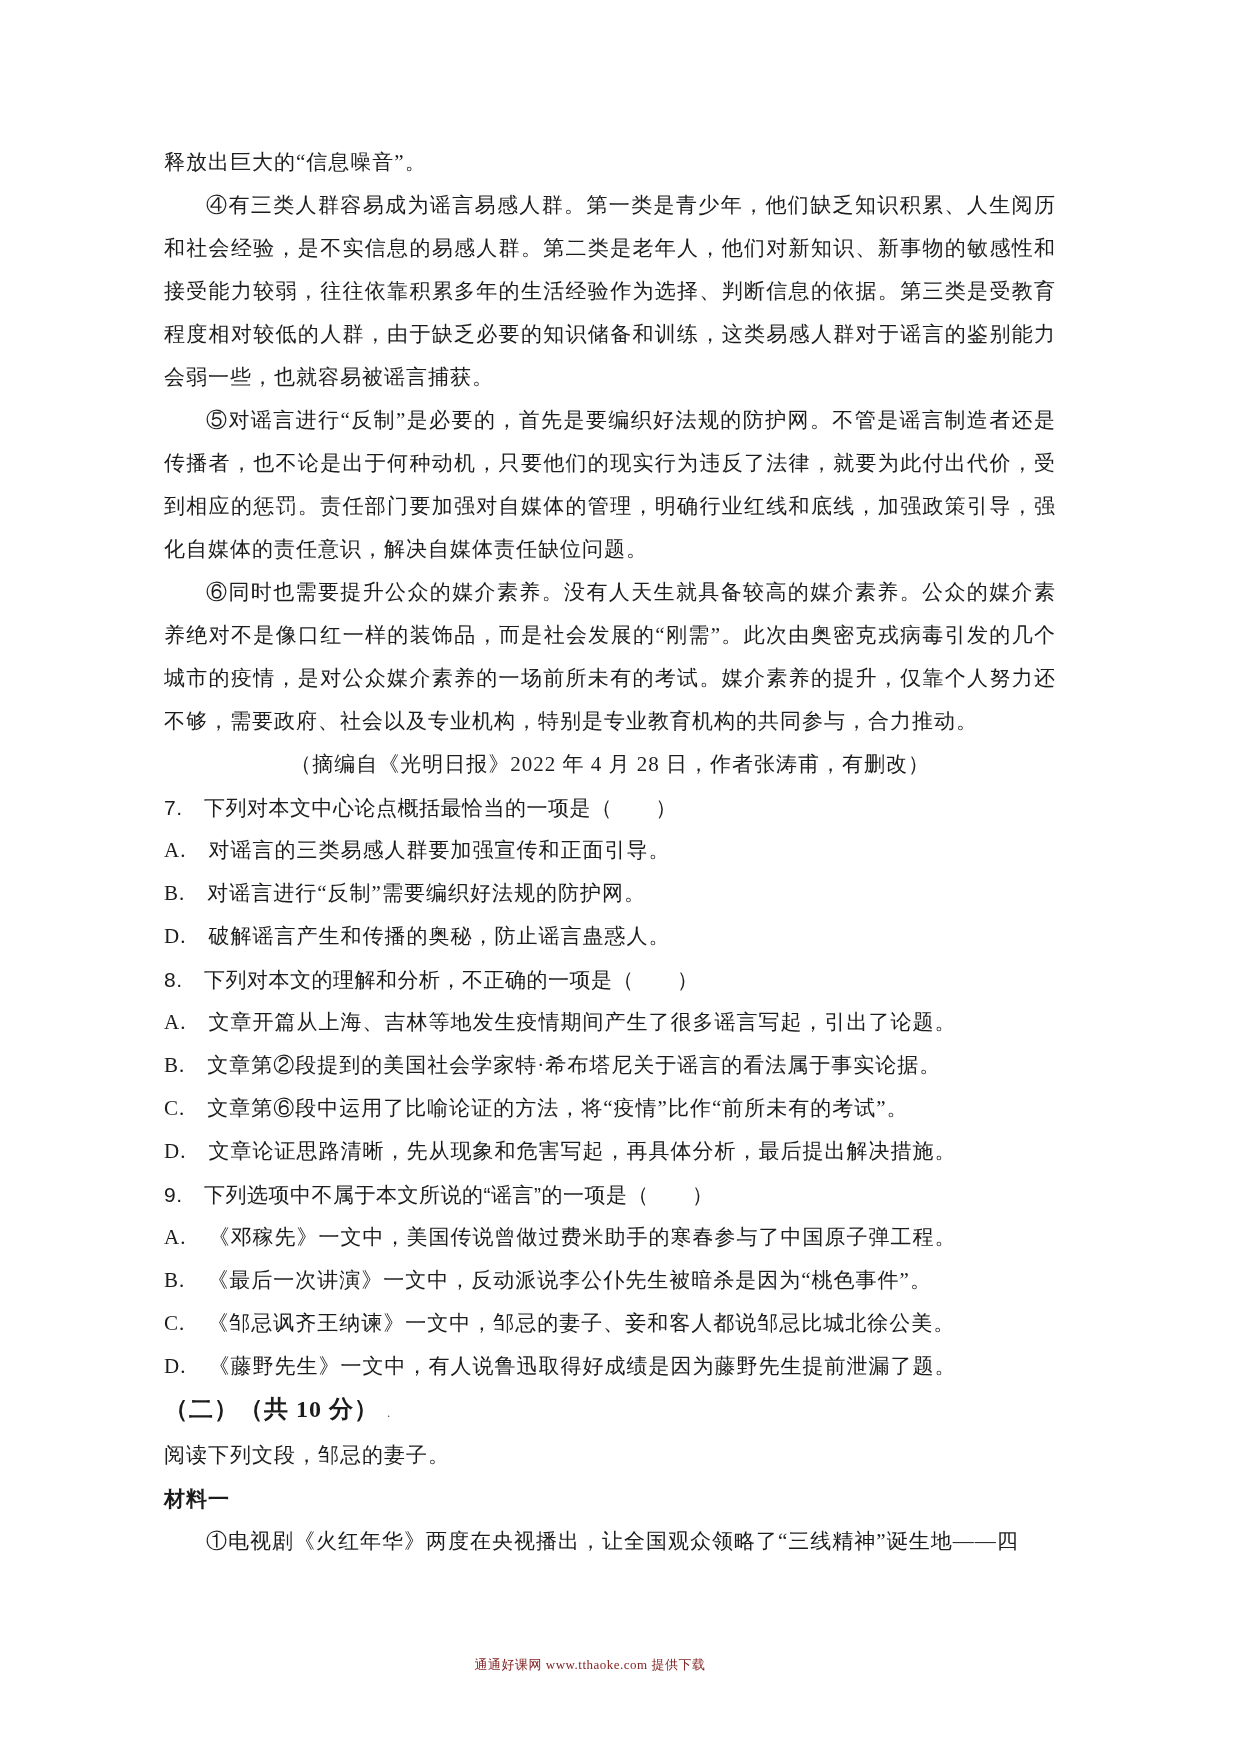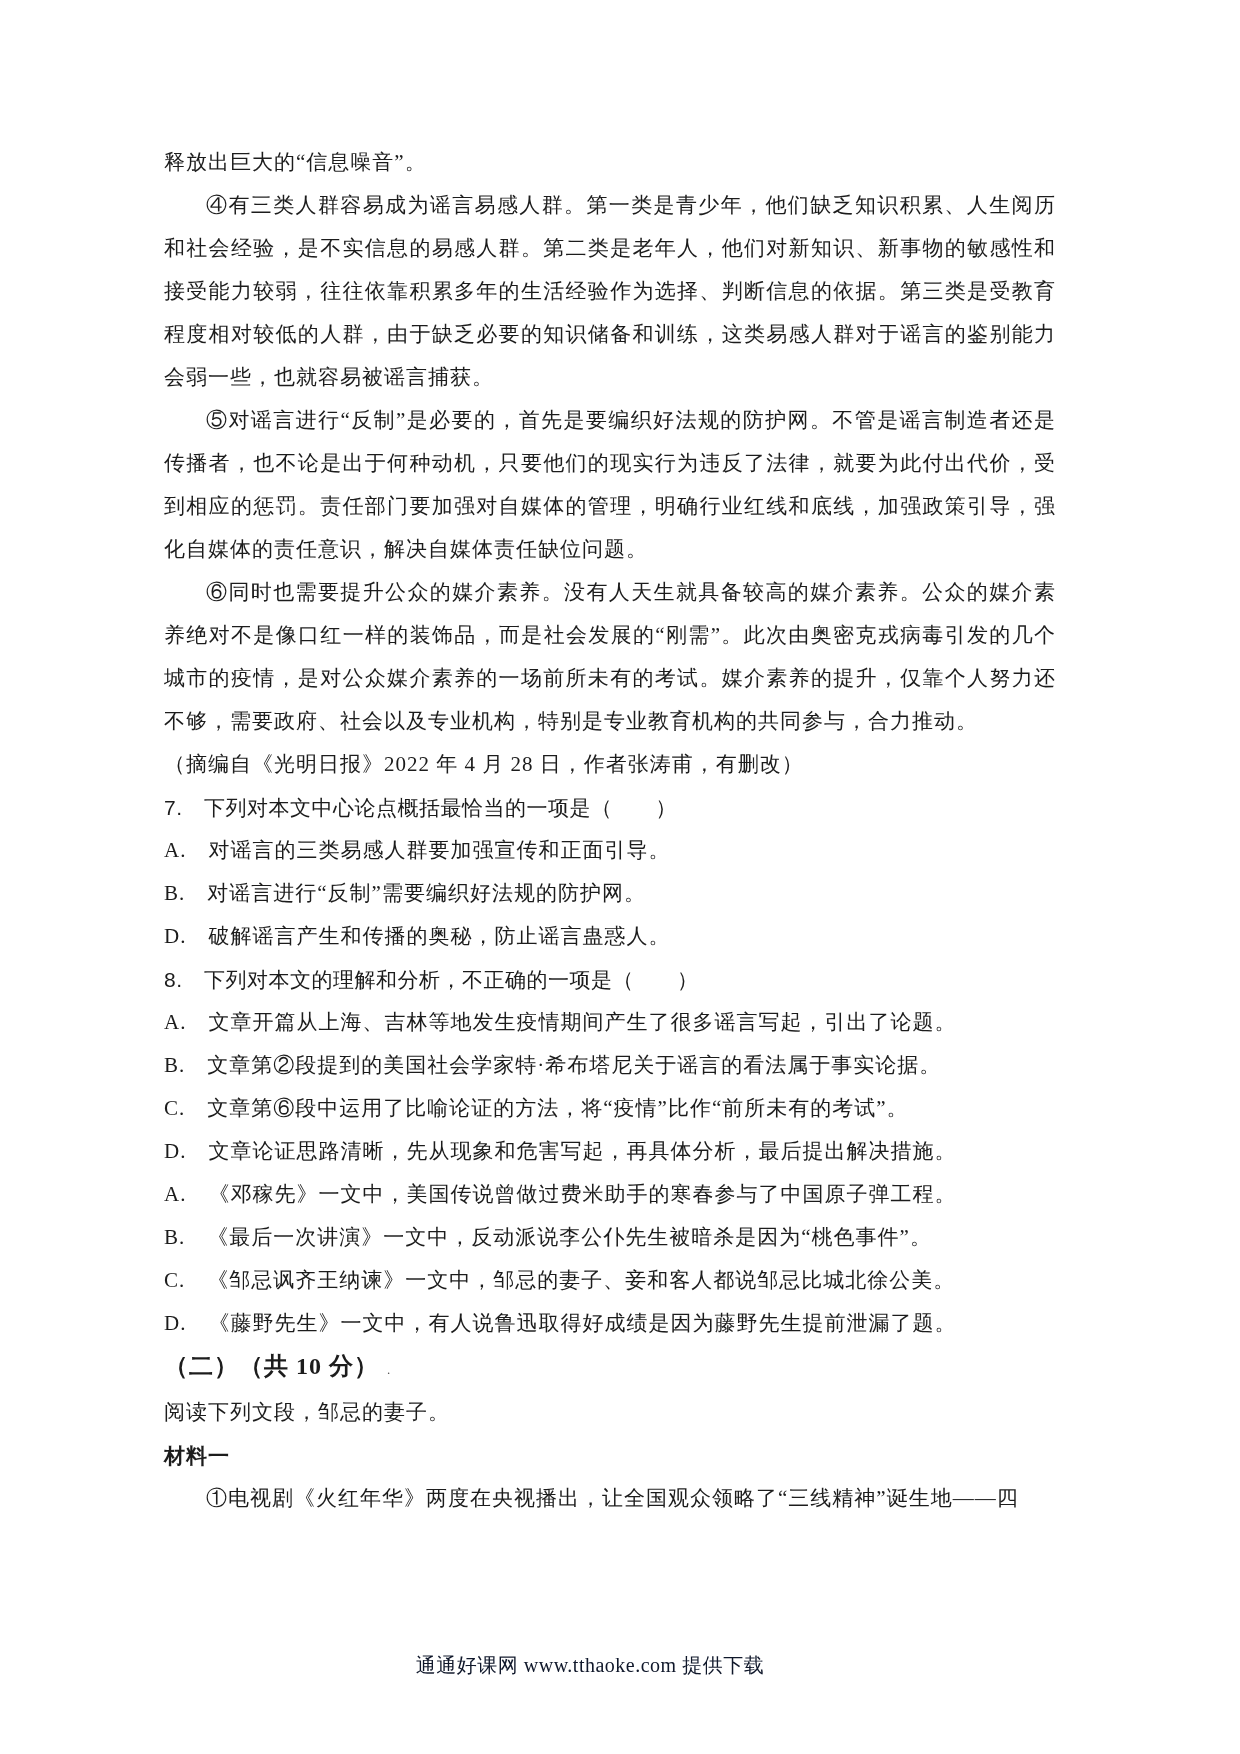--- a/index.html
+++ b/index.html
@@ -23,21 +23,21 @@
   .line {
     font-size: 21px;
     line-height: 43px;
     letter-spacing: 1px;
   }
   .body-para {
     text-align: justify;
   }
   .indent { text-indent: 2em; }
   .source-line {
-    text-align: left;
+    text-align: center;
   }
   .stem {
     font-family: "Liberation Sans", "DejaVu Sans", sans-serif;
     letter-spacing: 0.5px;
   }
   .option {
     text-align: left;
   }
   .section-heading {
     font-size: 24px;
@@ -55,23 +55,23 @@
   .material-label {
     font-weight: 600;
     font-family: "Liberation Sans", "DejaVu Sans", sans-serif;
   }
   .footer {
     position: absolute;
     top: 1652px;
     left: 120px;
     width: 940px;
     text-align: center;
-    font-size: 20px;
+    font-size: 13px;
     letter-spacing: 0.5px;
-    color: #0f172a;
+    color: #7f1d1d;
     line-height: 26px;
   }
 </style>
 </head>
 <body>
 
 <div class="page">
   <div class="content">
 
     <p class="line body-para">释放出巨大的“信息噪音”。</p>
@@ -88,20 +88,21 @@
     <p class="line option">A.　对谣言的三类易感人群要加强宣传和正面引导。</p>
     <p class="line option">B.　对谣言进行“反制”需要编织好法规的防护网。</p>
     <p class="line option">D.　破解谣言产生和传播的奥秘，防止谣言蛊惑人。</p>
 
     <p class="line stem">8.　下列对本文的理解和分析，不正确的一项是（　　）</p>
     <p class="line option">A.　文章开篇从上海、吉林等地发生疫情期间产生了很多谣言写起，引出了论题。</p>
     <p class="line option">B.　文章第②段提到的美国社会学家特·希布塔尼关于谣言的看法属于事实论据。</p>
     <p class="line option">C.　文章第⑥段中运用了比喻论证的方法，将“疫情”比作“前所未有的考试”。</p>
     <p class="line option">D.　文章论证思路清晰，先从现象和危害写起，再具体分析，最后提出解决措施。</p>
 
+    <p class="line stem">9.　下列选项中不属于本文所说的“谣言”的一项是（　　）</p>
     <p class="line option">A.　《邓稼先》一文中，美国传说曾做过费米助手的寒春参与了中国原子弹工程。</p>
     <p class="line option">B.　《最后一次讲演》一文中，反动派说李公仆先生被暗杀是因为“桃色事件”。</p>
     <p class="line option">C.　《邹忌讽齐王纳谏》一文中，邹忌的妻子、妾和客人都说邹忌比城北徐公美。</p>
     <p class="line option">D.　《藤野先生》一文中，有人说鲁迅取得好成绩是因为藤野先生提前泄漏了题。</p>
 
     <h3 class="section-heading"><span>（二）（共 10 分）</span><span class="heading-dot">.</span></h3>
 
     <p class="line">阅读下列文段，邹忌的妻子。</p>
 
     <p class="line material-label">材料一</p>

